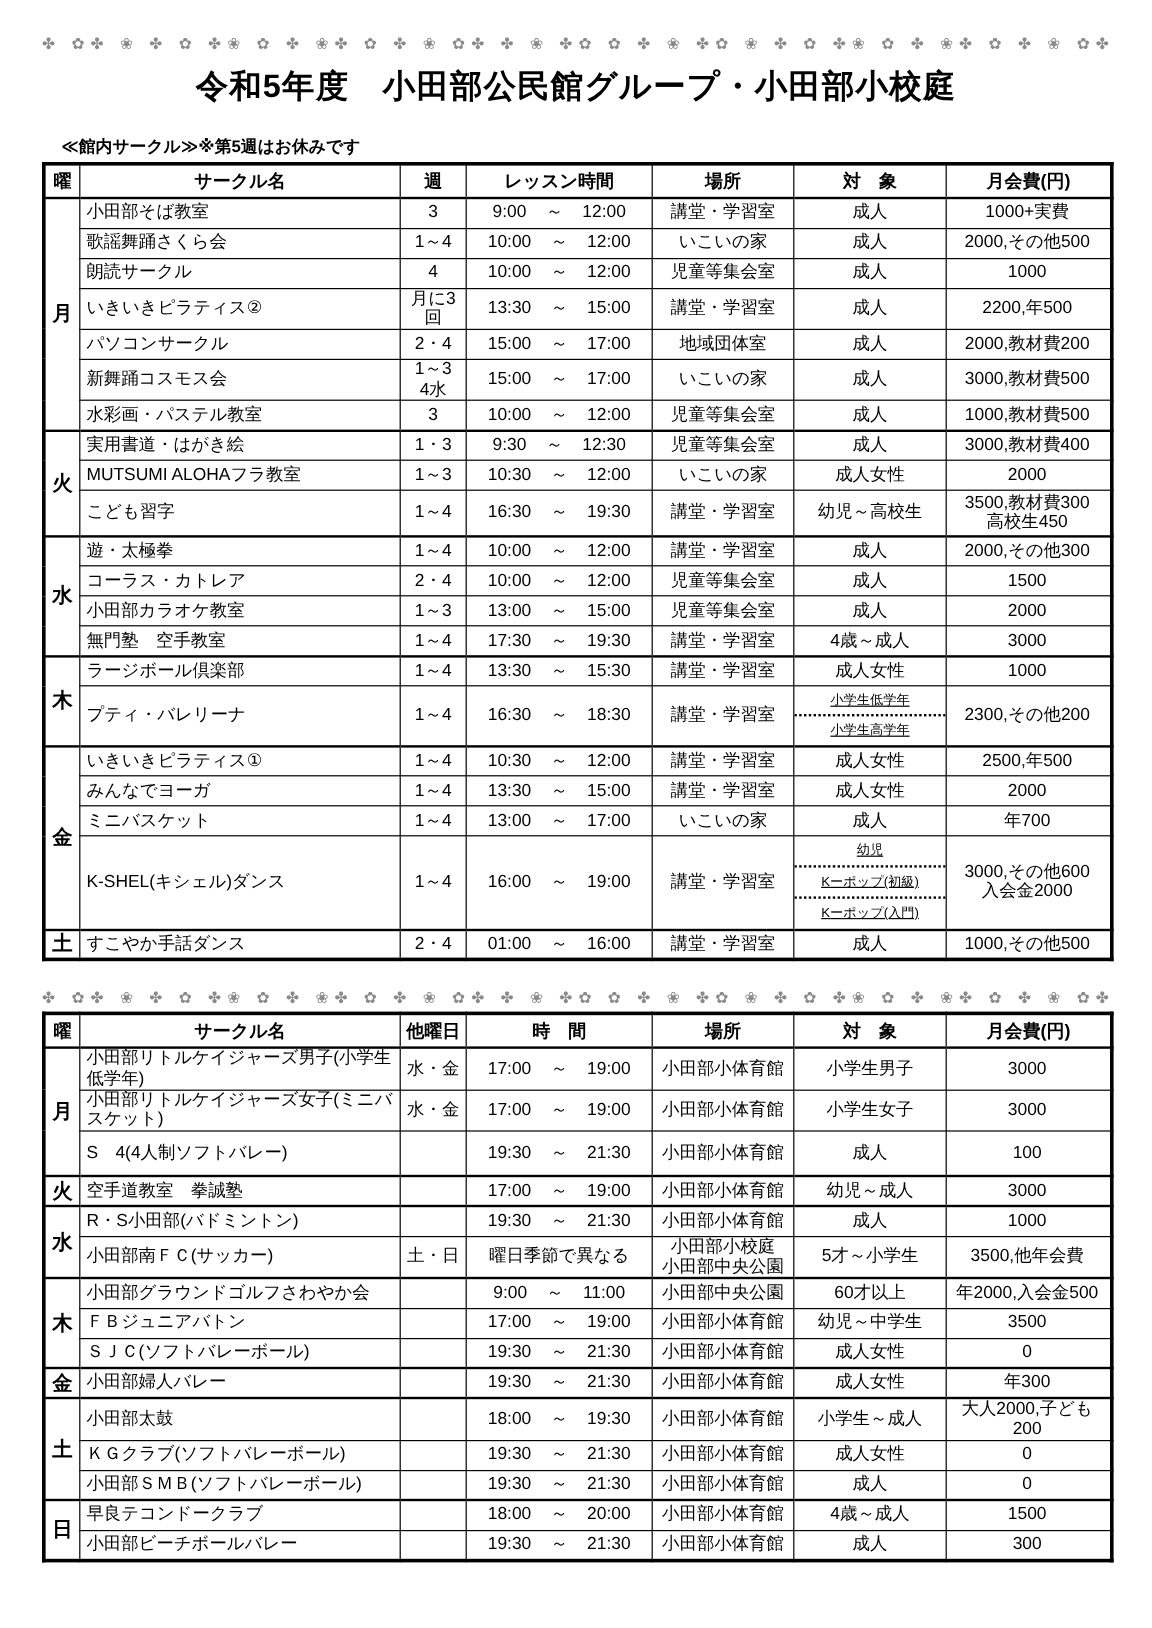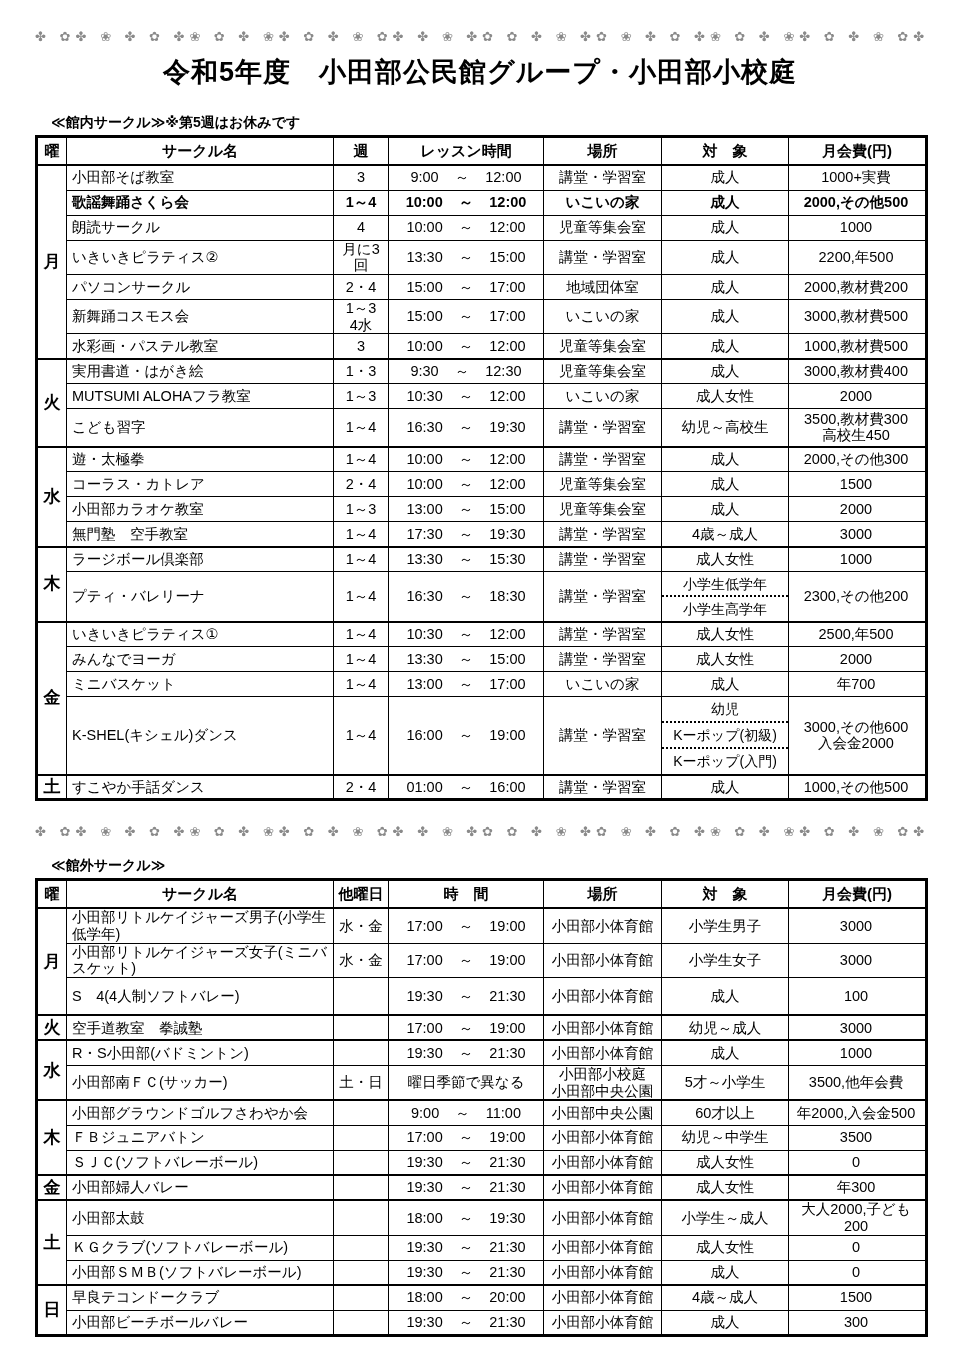--- a/index.html
+++ b/index.html
@@ -38,21 +38,22 @@
   td.time{word-spacing:12px;}
   td.fee{text-align:center;padding-right:5px;}
   .sm{font-size:12px;margin-top:42px;}
   .xs{font-size:11px;}
   .xxs{font-size:10.5px;}
   .pre{white-space:pre-line;line-height:1.1;}
   td.p0{padding:0;}
   .stack{display:flex;flex-direction:column;width:100%;}
   .stack-item{
     flex:1;display:flex;align-items:center;justify-content:center;
-    font-size:14px;
+    font-size:11px;
+    text-decoration:underline;
   }
   .stack-item + .stack-item{border-top:2px dotted #000;}
 </style>
 </head>
 <body>
 
 <div class="page">
   <div class="flower">✤ ✿✤ ❀ ✤ ✿ ✤❀ ✿ ✤ ❀✤ ✿ ✤ ❀ ✿✤ ✤ ❀ ✤✿ ✿ ✤ ❀ ✤✿ ❀ ✤ ✿ ✤❀ ✿ ✤ ❀✤ ✿ ✤ ❀ ✿✤ ✤ ❀ ✤✿ ✤ ✿✤ ❀ ✤ ✿ ✤❀ ✿ ✤ ❀✤ ✿</div>
   <div class="title">令和5年度　小田部公民館グループ・小田部小校庭</div>
 
@@ -81,21 +82,21 @@
       <tbody>
         <tr class="grp" style="height: 25px;">
           <td class="day" rowspan="7">月</td>
           <td class="name">小田部そば教室</td>
           <td class="center">3</td>
           <td class="center time">9:00 ～ 12:00</td>
           <td class="center">講堂・学習室</td>
           <td class="center">成人</td>
           <td class="fee">1000+実費</td>
         </tr>
-        <tr style="height: 25px; font-weight: bold;">
+        <tr style="height: 25px;">
           <td class="name">歌謡舞踊さくら会</td>
           <td class="center">1～4</td>
           <td class="center time">10:00 ～ 12:00</td>
           <td class="center">いこいの家</td>
           <td class="center">成人</td>
           <td class="fee sm">2000,その他500</td>
         </tr>
         <tr style="height: 25px;">
           <td class="name">朗読サークル</td>
           <td class="center">4</td>
@@ -265,21 +266,20 @@
           <td class="center time">01:00 ～ 16:00</td>
           <td class="center">講堂・学習室</td>
           <td class="center">成人</td>
           <td class="fee sm">1000,その他500</td>
         </tr>
       </tbody>
     </table>
 
   <div class="flower mid">✤ ✿✤ ❀ ✤ ✿ ✤❀ ✿ ✤ ❀✤ ✿ ✤ ❀ ✿✤ ✤ ❀ ✤✿ ✿ ✤ ❀ ✤✿ ❀ ✤ ✿ ✤❀ ✿ ✤ ❀✤ ✿ ✤ ❀ ✿✤ ✤ ❀ ✤✿ ✤ ✿✤ ❀ ✤ ✿ ✤❀ ✿ ✤ ❀✤ ✿</div>
 
-  <div class="section-title">≪館外サークル≫</div>
   <table class="tbl" id="outdoor-table">
       <colgroup>
         <col style="width: 30px;">
         <col style="width: 267px;">
         <col style="width: 55px;">
         <col style="width: 155px;">
         <col style="width: 118px;">
         <col style="width: 127px;">
         <col style="width: 138px;">
       </colgroup>

